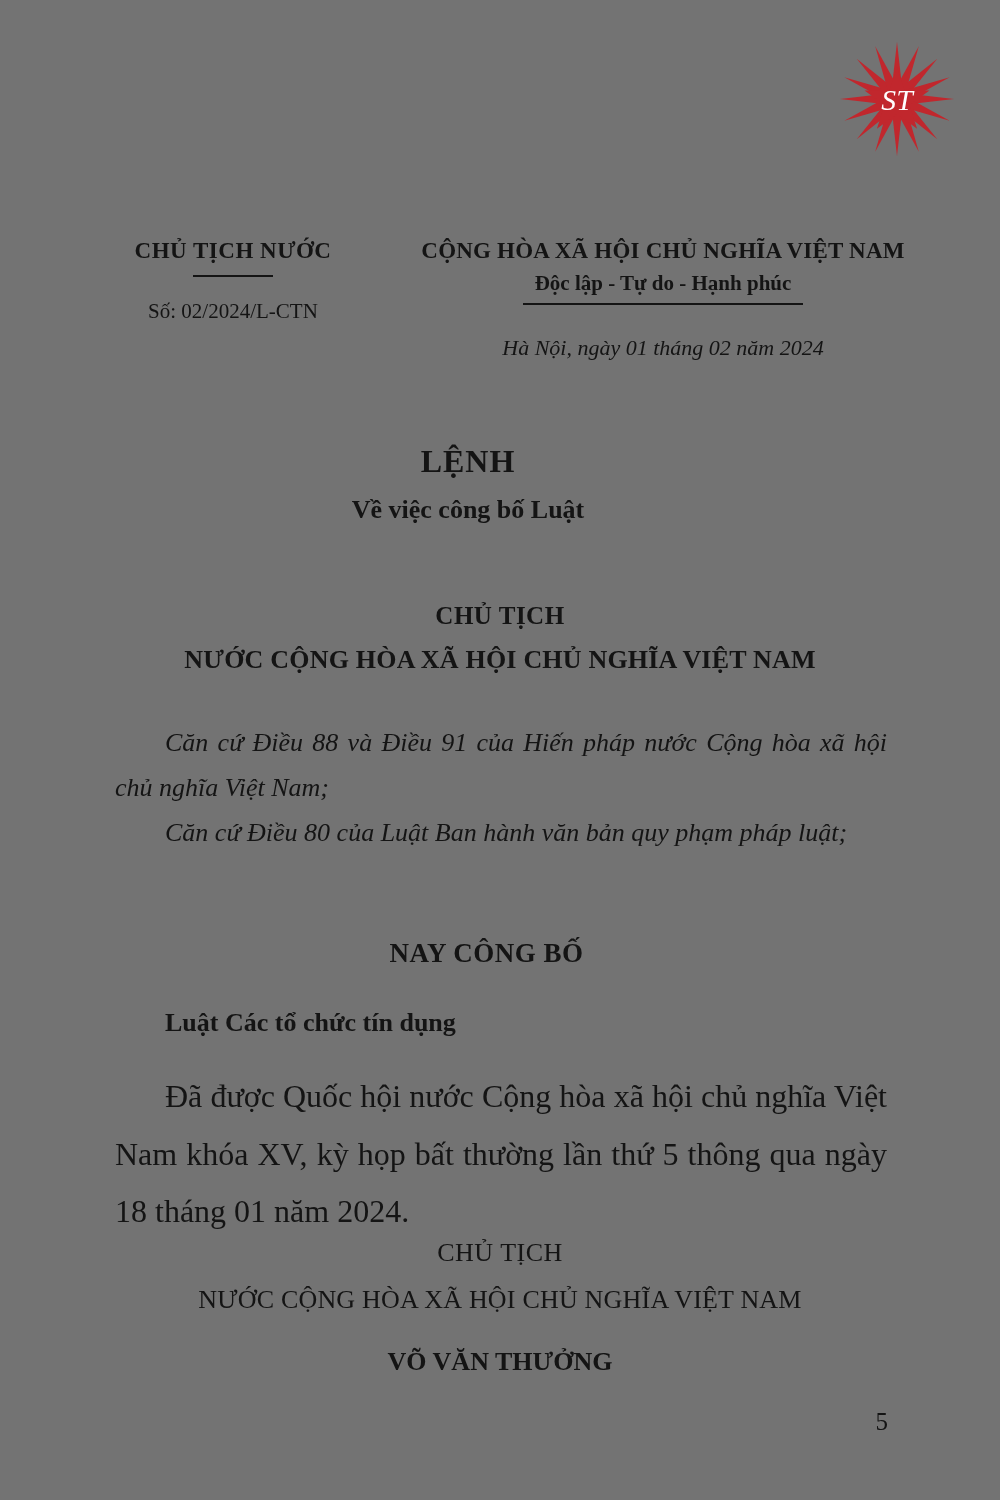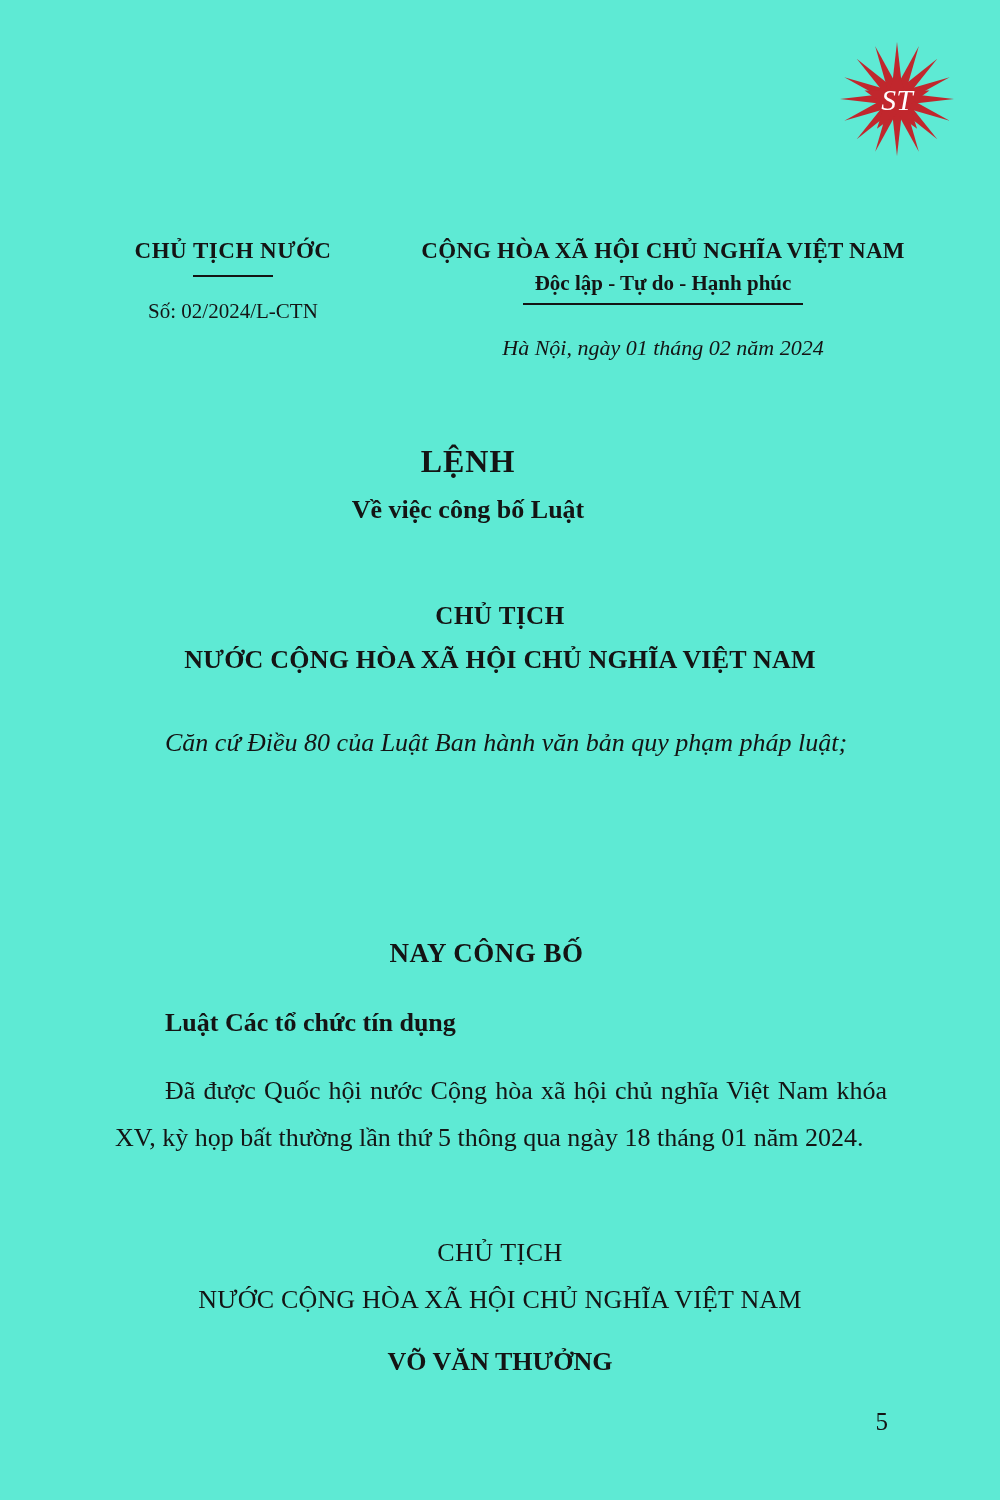--- a/index.html
+++ b/index.html
@@ -2,21 +2,21 @@
 <html><head>
 <meta charset="utf-8">
 <style>
   * { margin:0; padding:0; box-sizing:border-box; }
   html,body { background:#ffffff; }
   body {
     width:1000px; height:1500px; position:relative;
     font-family:"Liberation Serif","DejaVu Serif",serif;
     color:#141414; overflow:hidden;
   }
-  .page { position:relative; width:1000px; height:1500px; background:#5eead4; }
+  .page { position:relative; width:1000px; height:1500px; background:#737373; }
 
   
   .logo { position:absolute; top:42px; right:46px; width:114px; height:114px; }
 
   
   .header { position:absolute; top:238px; left:108px; width:836px; display:flex; }
   .h-left { width:250px; text-align:center; flex:0 0 auto; }
   .h-left-title { font-weight:bold; font-size:23px; white-space:nowrap; letter-spacing:.5px; }
   .h-line { width:80px; border-top:2.5px solid #141414; margin:11px auto 22px auto; }
   .h-num { font-size:21px; white-space:nowrap; }
@@ -41,21 +41,21 @@
   .preamble p {
     font-size:26px; font-style:italic; line-height:1.74;
     text-align:justify; text-indent:50px;
   }
 
   
   .announce-heading { position:absolute; top:938px; left:0; width:973px;
     text-align:center; font-size:27px; font-weight:bold; letter-spacing:.5px; }
   .law { position:absolute; top:1008px; left:115px; width:772px; }
   .law-name { font-weight:bold; font-size:26px; text-indent:50px; margin-bottom:30px; }
-  .law-body { font-size:26px; line-height:1.8; text-align:justify; text-indent:50px; }
+  .law-body { font-size:32px; line-height:1.8; text-align:justify; text-indent:50px; }
 
   
   .signature { position:absolute; top:1238px; left:0; width:1000px; text-align:center; }
   .sig-line1 { font-size:26px; letter-spacing:.5px; }
   .sig-line2 { font-size:26px; margin-top:17px; letter-spacing:.2px; }
   .sig-name  { font-size:26px; font-weight:bold; margin-top:32px; }
 
   
   .page-number { position:absolute; right:112px; bottom:64px; font-size:25px; }
 </style>
@@ -106,20 +106,21 @@
     <div class="t-main">LỆNH</div>
     <div class="t-sub">Về việc công bố Luật</div>
   </div>
 
   <div class="issuer">
     <div class="issuer-line1">CHỦ TỊCH</div>
     <div class="issuer-line2">NƯỚC CỘNG HÒA XÃ HỘI CHỦ NGHĨA VIỆT NAM</div>
   </div>
 
   <div class="preamble">
+    <p>Căn cứ Điều 88 và Điều 91 của Hiến pháp nước Cộng hòa xã hội chủ nghĩa Việt Nam;</p>
     <p>Căn cứ Điều 80 của Luật Ban hành văn bản quy phạm pháp luật;</p>
   </div>
 
   <div class="announce-heading">NAY CÔNG BỐ</div>
 
   <div class="law">
     <div class="law-name">Luật Các tổ chức tín dụng</div>
     <div class="law-body">Đã được Quốc hội nước Cộng hòa xã hội chủ nghĩa Việt Nam khóa XV, kỳ họp bất thường lần thứ 5 thông qua ngày 18 tháng 01 năm 2024.</div>
   </div>
 

